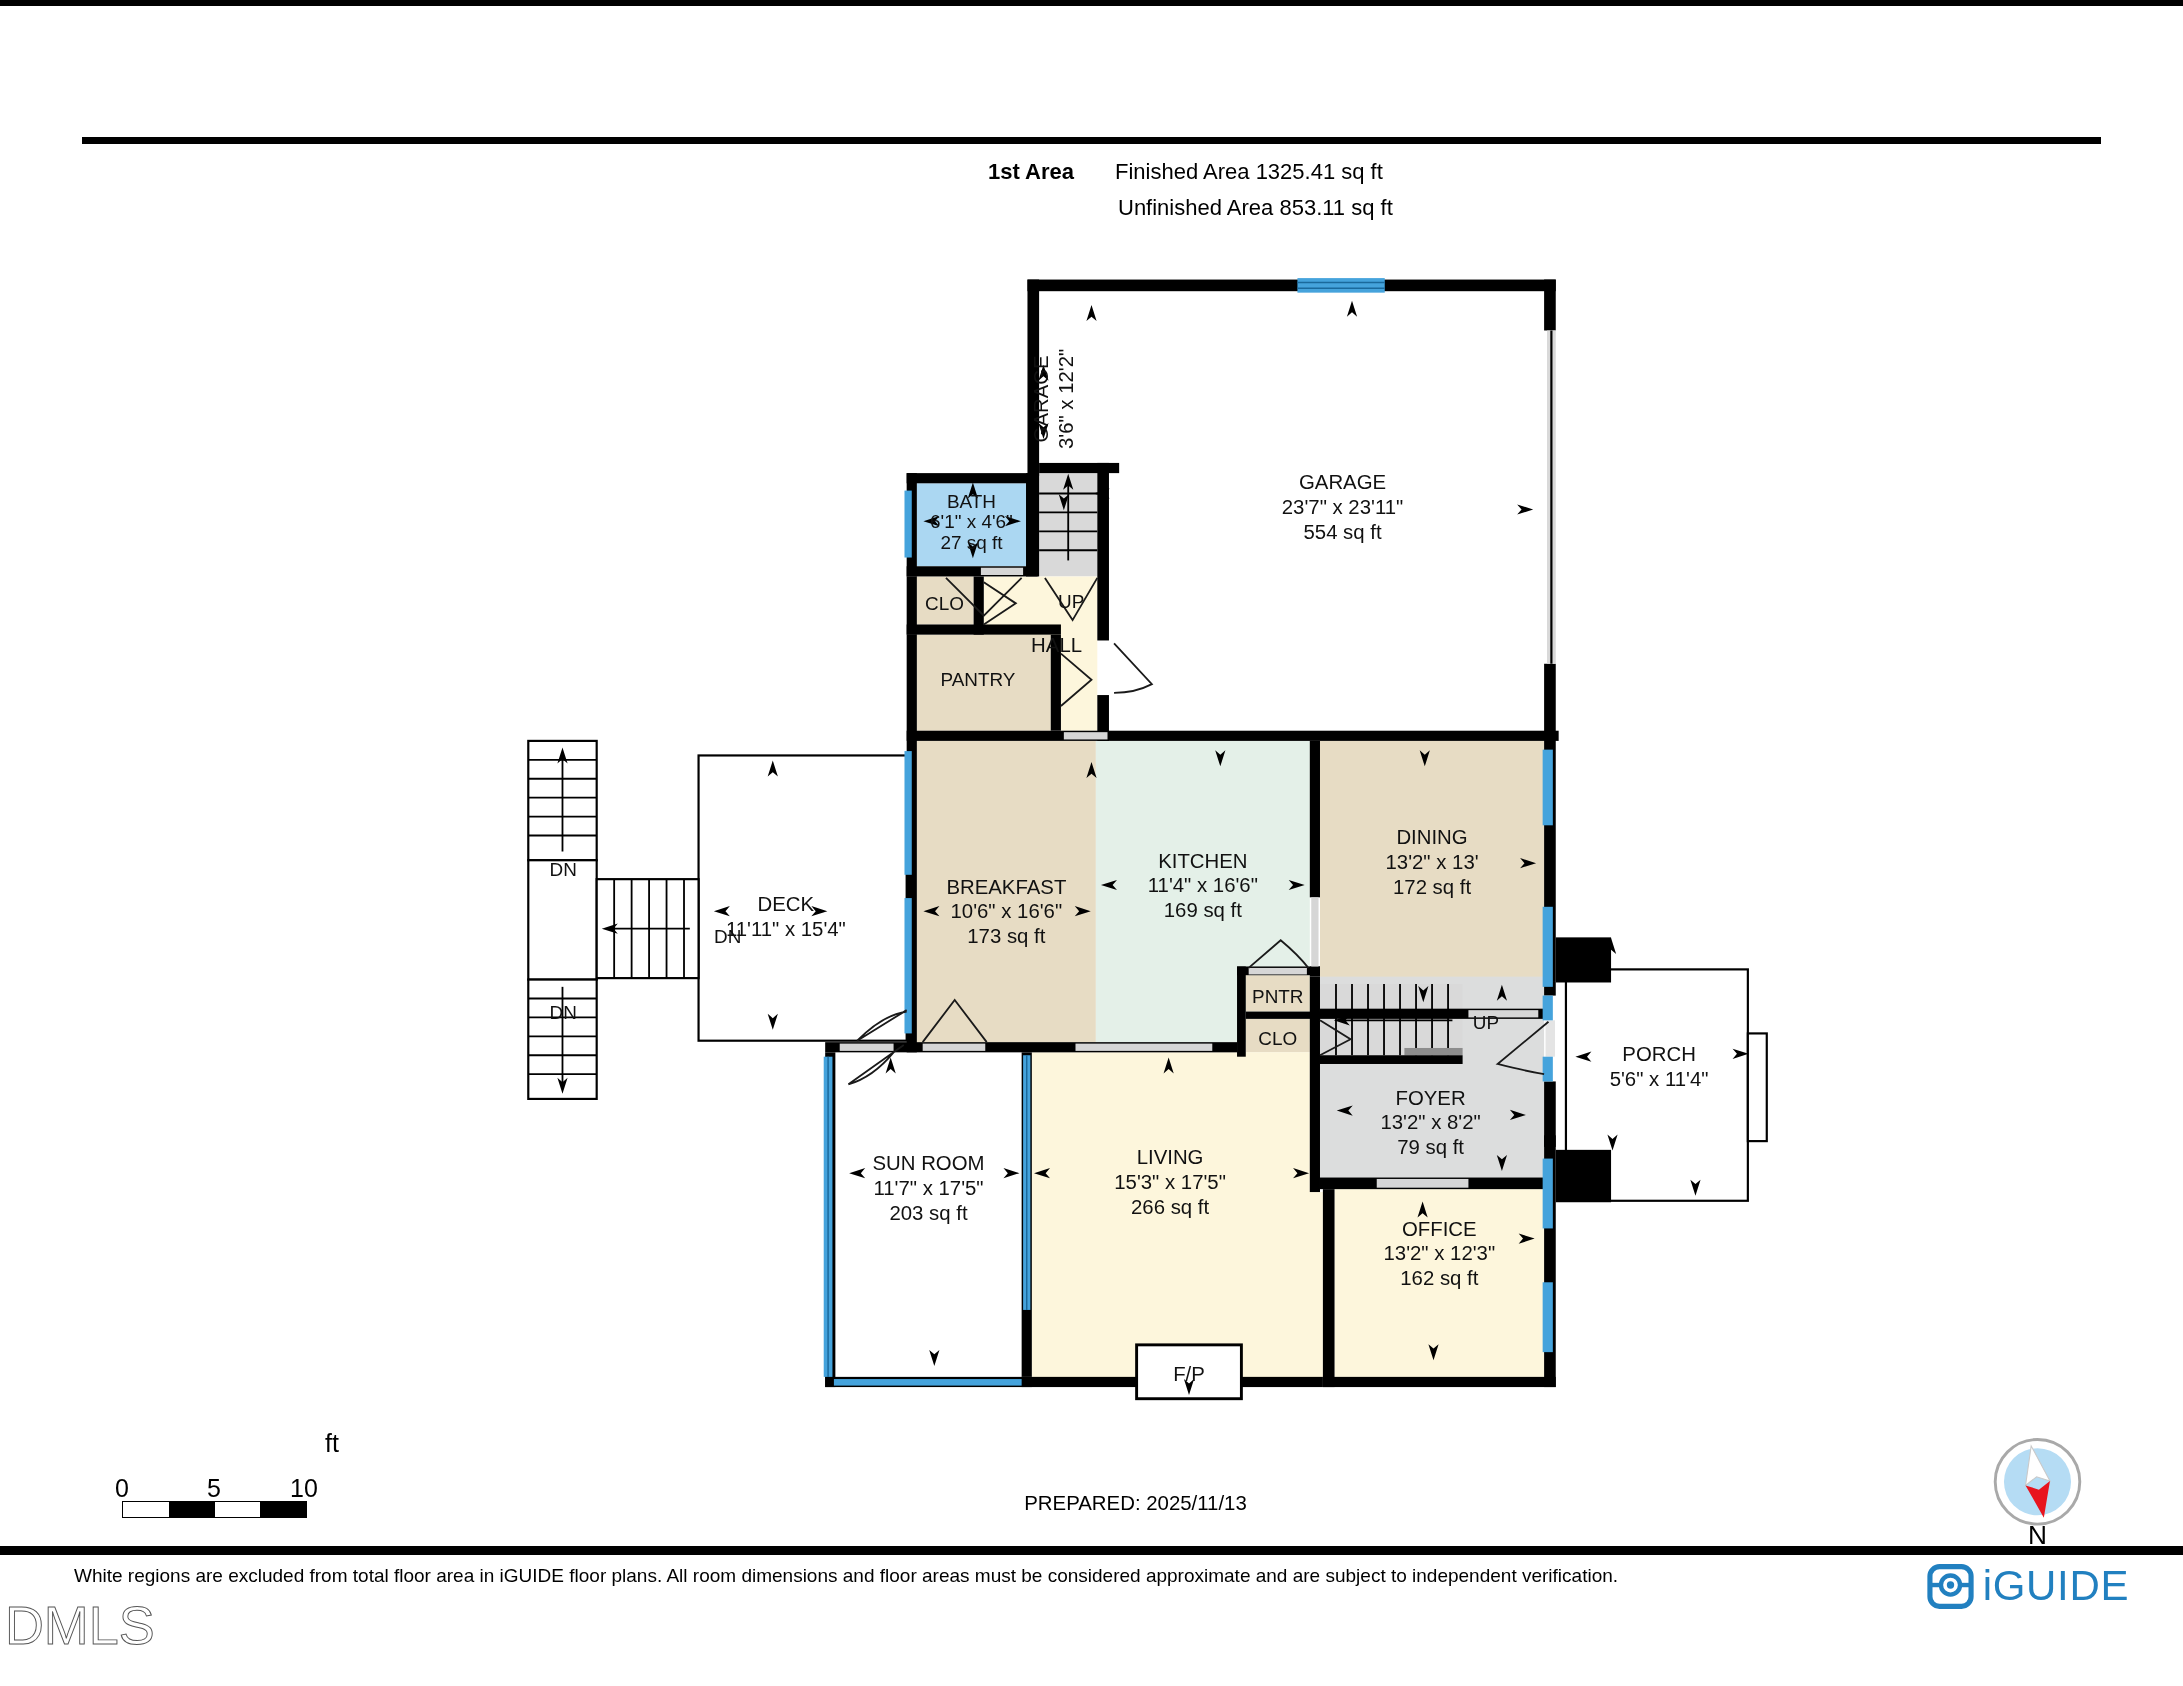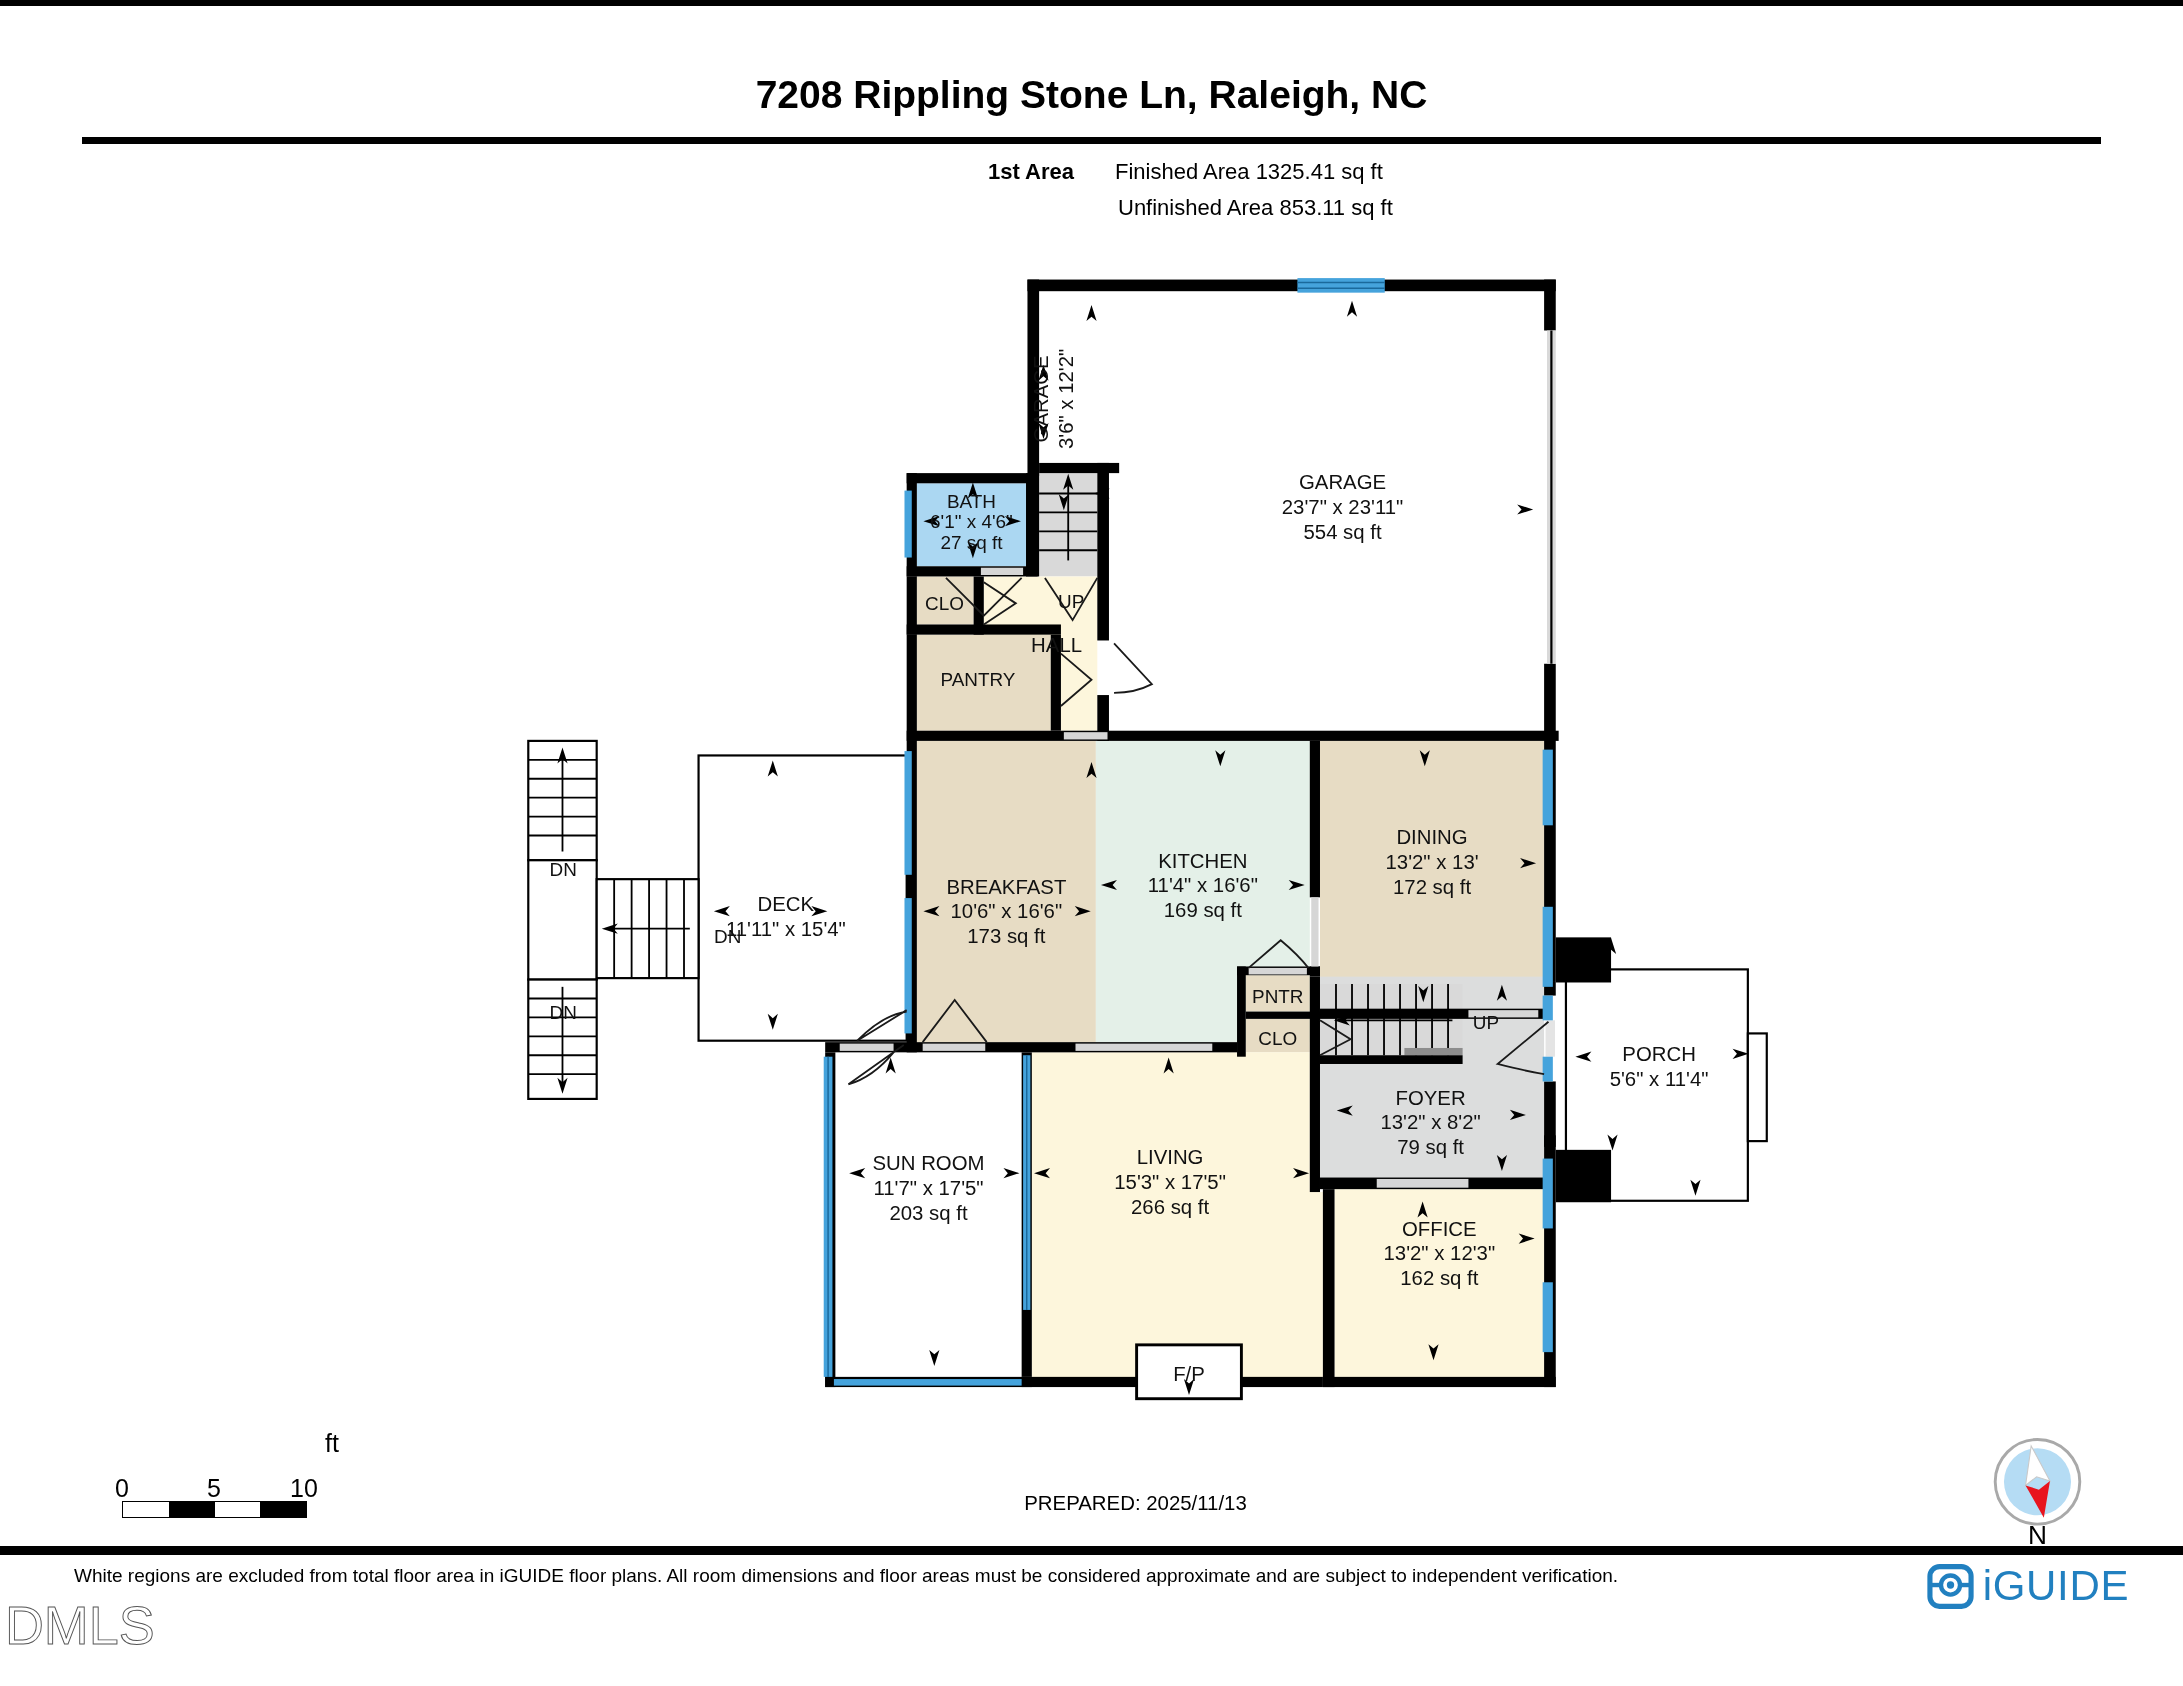--- a/index.html
+++ b/index.html
@@ -356,21 +356,20 @@
       <text class="lbl" x="1978" y="1698">OFFICE</text>
       <text class="lbl" x="1978" y="1732">13'2" x 12'3"</text>
       <text class="lbl" x="1978" y="1766">162 sq ft</text>
     </g>
     <text class="lbl" x="1634" y="1898">F/P</text>
     <text class="sm" x="774" y="1204">DN</text>
     <text class="sm" x="774" y="1400">DN</text>
     <text class="sm" x="1000" y="1296">DN</text>
   </svg>
 
-  <h1 class="title">7208 Rippling Stone Ln, Raleigh, NC</h1>
   <div class="rule"></div>
   <span class="floor-label">1st Area</span>
   <span class="fin-label">Finished Area 1325.41 sq ft</span>
   <span class="unfin-label">Unfinished Area 853.11 sq ft</span>
 
   <span class="tick" style="left:115px;top:1474px;">0</span>
   <span class="tick" style="left:207px;top:1474px;">5</span>
   <span class="tick" style="left:290px;top:1474px;">10</span>
   <div class="sbar">
       <i></i>

